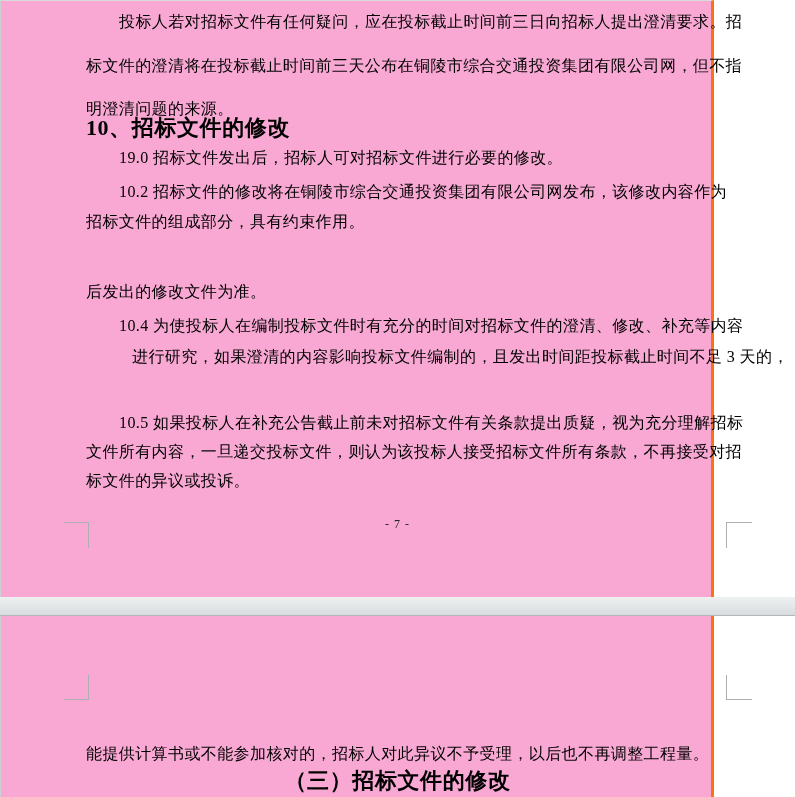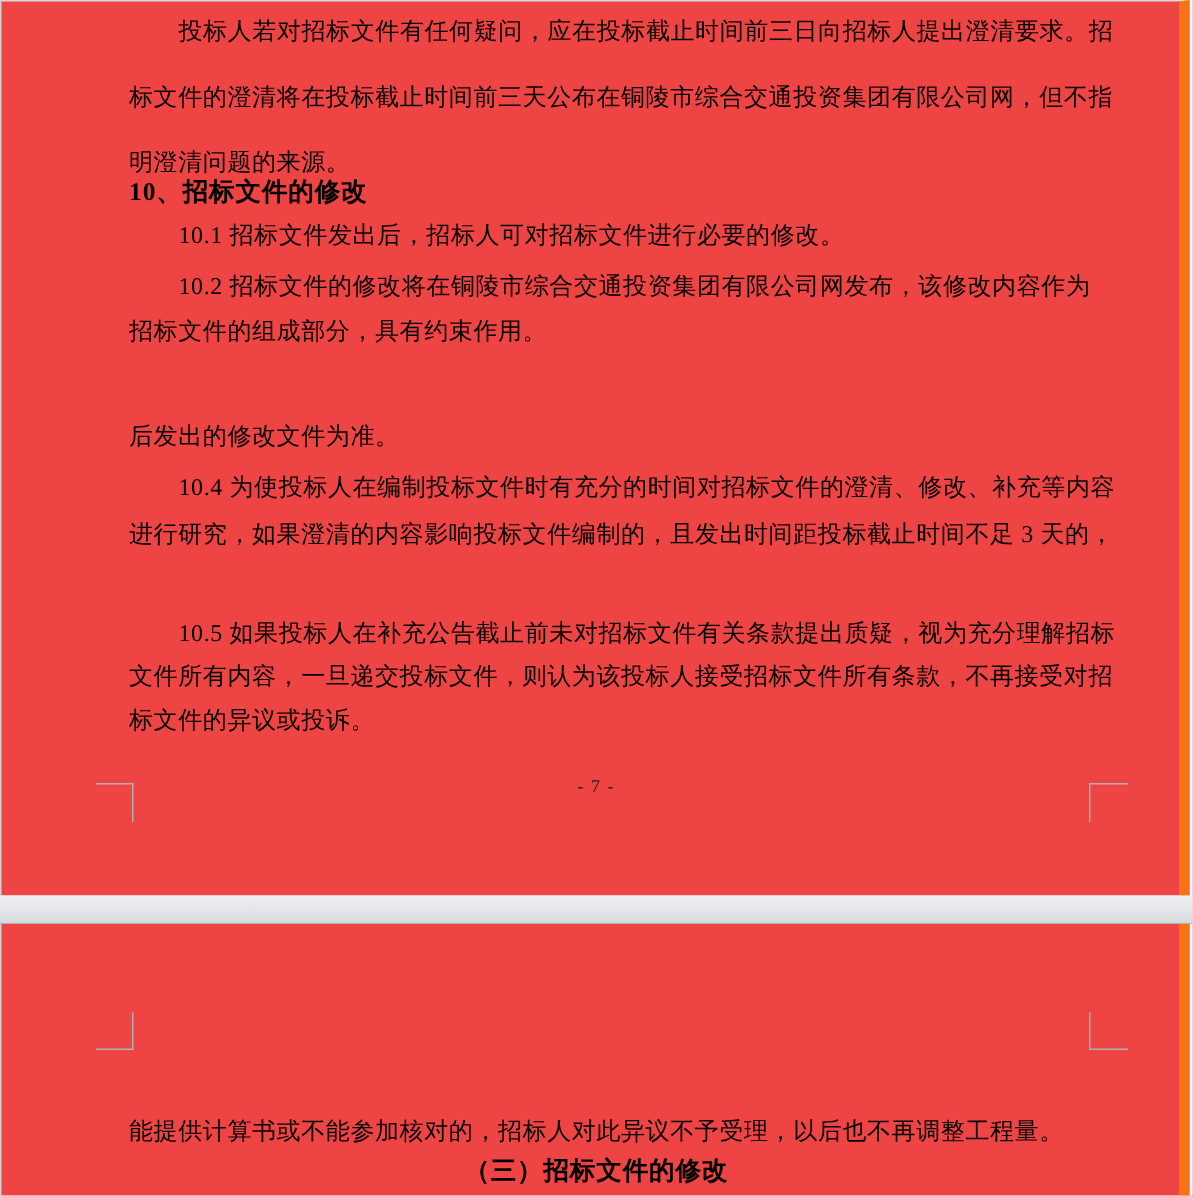--- a/index.html
+++ b/index.html
@@ -2,48 +2,48 @@
 <html><head>
 <meta charset="utf-8">
 <style>
   html,body{margin:0;padding:0;background:#ffffff;}
   .screen{
     position:relative;width:795px;height:797px;overflow:hidden;
     font-family:"Liberation Serif","DejaVu Serif",serif;
     color:#000;
   }
   .page{
-    position:absolute;left:0;width:793px;background:#ef4444;
-    border-left:1px solid #cdd0d2;border-right:7px solid #f97316;
+    position:absolute;left:0;width:714px;background:#f9a8d4;
+    border-left:1px solid #cdd0d2;border-right:3px solid #f97316;
     box-sizing:border-box;
   }
   .page1{top:0;height:597px;border-top:1px solid #d8dadc;}
   .page2{top:616px;height:181px;}
   .page-gap{
     position:absolute;left:0;top:597px;width:795px;height:19px;
     background:linear-gradient(#eef0f1,#e3e6e8 55%,#d9dcdf);
     border-bottom:1px solid #b2b7ba;box-sizing:border-box;
   }
   .line{
     position:absolute;left:85px;width:660px;
     font-size:16px;line-height:21px;letter-spacing:0.4px;
     white-space:nowrap;
   }
   .indent{padding-left:33px;}
-  .hline{font-weight:bold;font-size:17px;letter-spacing:0.6px;}
+  .hline{font-weight:bold;font-size:22px;letter-spacing:0.6px;}
   .centered{left:0;width:793px;text-align:center;white-space:nowrap;}
   .footer-num{
     position:absolute;left:0;top:516px;width:793px;text-align:center;
     font-size:12px;letter-spacing:1px;color:#222;
   }
   
   .p1-l0{top:10px;}  .p1-l1{top:54px;}  .p1-l2{top:97px;}
   .p1-h3{top:116px;} .p1-l4{top:146px;} .p1-l5{top:180px;}
   .p1-l6{top:210px;} .p1-l7{top:246px;} .p1-l8{top:280px;}
-  .p1-l9{top:314px;} .p1-l10{top:345px;}.p1-l11{top:376px;}
+  .p1-l9{top:314px;} .p1-l10{top:345px;margin-left:46px;}.p1-l11{top:376px;}
   .p1-l12{top:411px;}.p1-l13{top:440px;}.p1-l14{top:469px;}
   
   .p2-l0{top:98px;}  .p2-l1{top:129px;font-family:Liberation Mono, monospace;} .p2-h2{top:154px;}
   
   .crop{position:absolute;box-sizing:border-box;}
   .crop-bl{left:63px;top:521px;width:25px;height:26px;
            border-top:1px solid #abb0b4;border-right:1px solid #abb0b4;}
   .crop-br{left:725px;top:521px;width:26px;height:26px;
            border-top:1px solid #abb0b4;border-left:1px solid #abb0b4;}
   .crop-tl{left:63px;top:59px;width:25px;height:25px;
@@ -54,21 +54,21 @@
 </head>
 <body>
 
 <div class="screen">
 
   <div class="page page1">
     <div class="line indent p1-l0">投标人若对招标文件有任何疑问，应在投标截止时间前三日向招标人提出澄清要求。招</div>
     <div class="line p1-l1">标文件的澄清将在投标截止时间前三天公布在铜陵市综合交通投资集团有限公司网，但不指</div>
     <div class="line p1-l2">明澄清问题的来源。</div>
     <div class="line hline p1-h3">10、招标文件的修改</div>
-    <div class="line indent p1-l4">10.1 招标文件发出后，招标人可对招标文件进行必要的修改。</div>
+    <div class="line indent p1-l4">19.0 招标文件发出后，招标人可对招标文件进行必要的修改。</div>
     <div class="line indent p1-l5">10.2 招标文件的修改将在铜陵市综合交通投资集团有限公司网发布，该修改内容作为</div>
     <div class="line p1-l6">招标文件的组成部分，具有约束作用。</div>
     <div class="line p1-l8">后发出的修改文件为准。</div>
     <div class="line indent p1-l9">10.4 为使投标人在编制投标文件时有充分的时间对招标文件的澄清、修改、补充等内容</div>
     <div class="line p1-l10">进行研究，如果澄清的内容影响投标文件编制的，且发出时间距投标截止时间不足 3 天的，</div>
     <div class="line indent p1-l12">10.5 如果投标人在补充公告截止前未对招标文件有关条款提出质疑，视为充分理解招标</div>
     <div class="line p1-l13">文件所有内容，一旦递交投标文件，则认为该投标人接受招标文件所有条款，不再接受对招</div>
     <div class="line p1-l14">标文件的异议或投诉。</div>
 
     <div class="footer-num">- 7 -</div>

